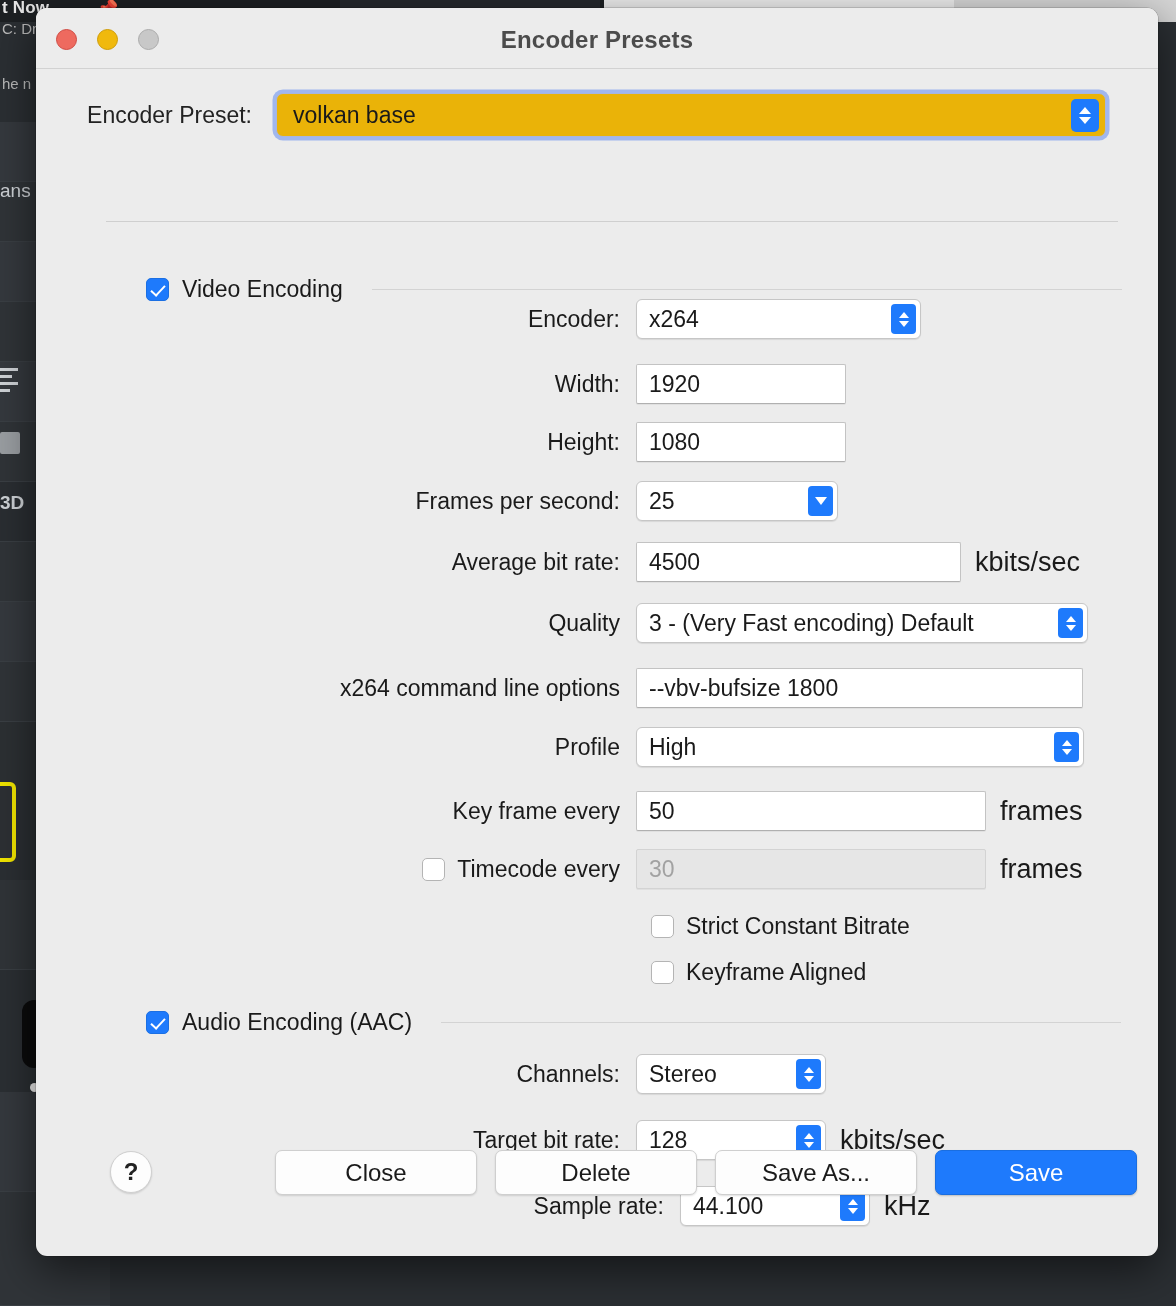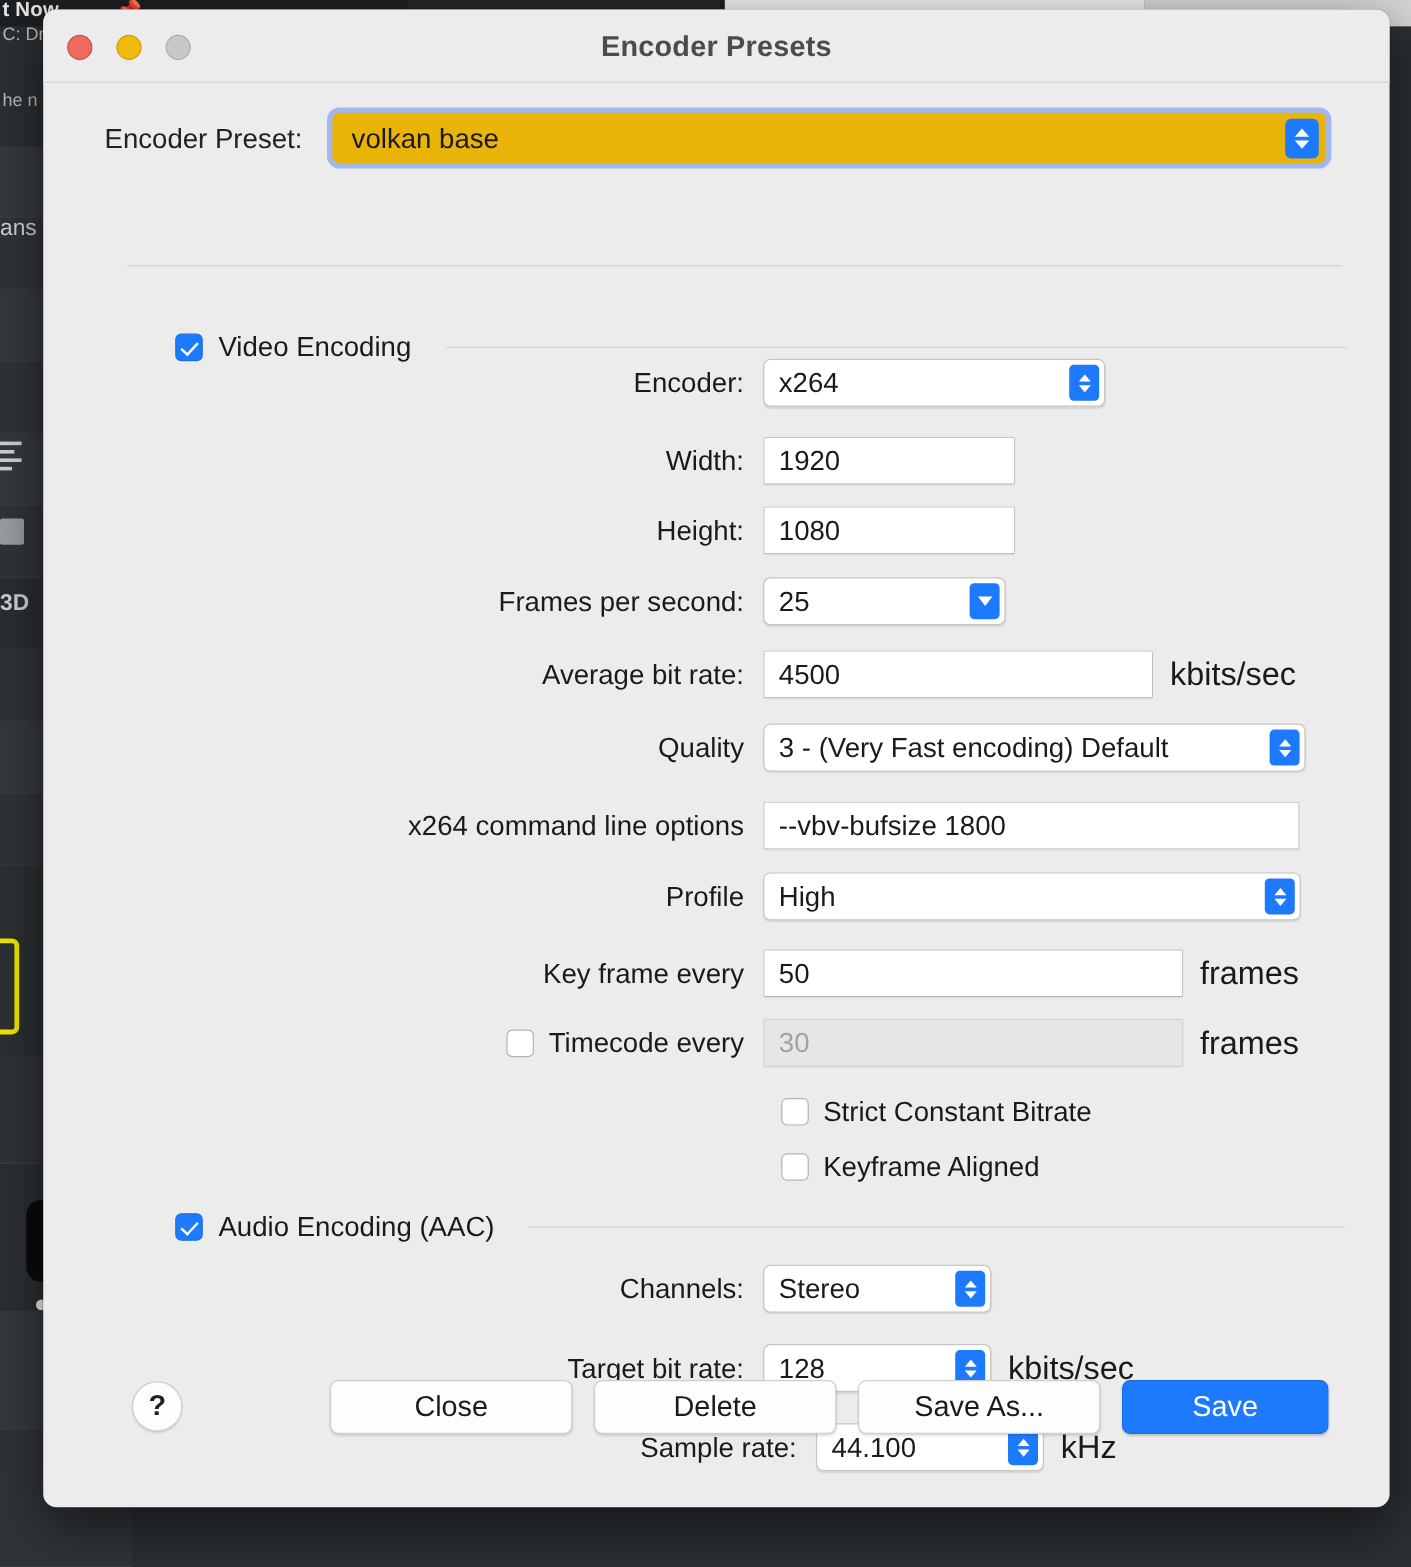--- a/index.html
+++ b/index.html
@@ -468,17 +468,17 @@
           </span>
       </div>
       <span class="unit">kHz</span>
     </div>
 
     <div class="footer">
       <div class="helpbtn">?</div>
       <div class="btn" style="left:239px;width:202px;">Close</div>
       <div class="btn" style="left:459px;width:202px;">Delete</div>
       <div class="btn" style="left:679px;width:202px;">Save As...</div>
-      <div class="btn primary" style="left:899px;width:172px;">Save</div>
+      <div class="btn primary" style="left:899px;width:202px;">Save</div>
     </div>
 
   </div>
 </div>
 
 </body></html>

